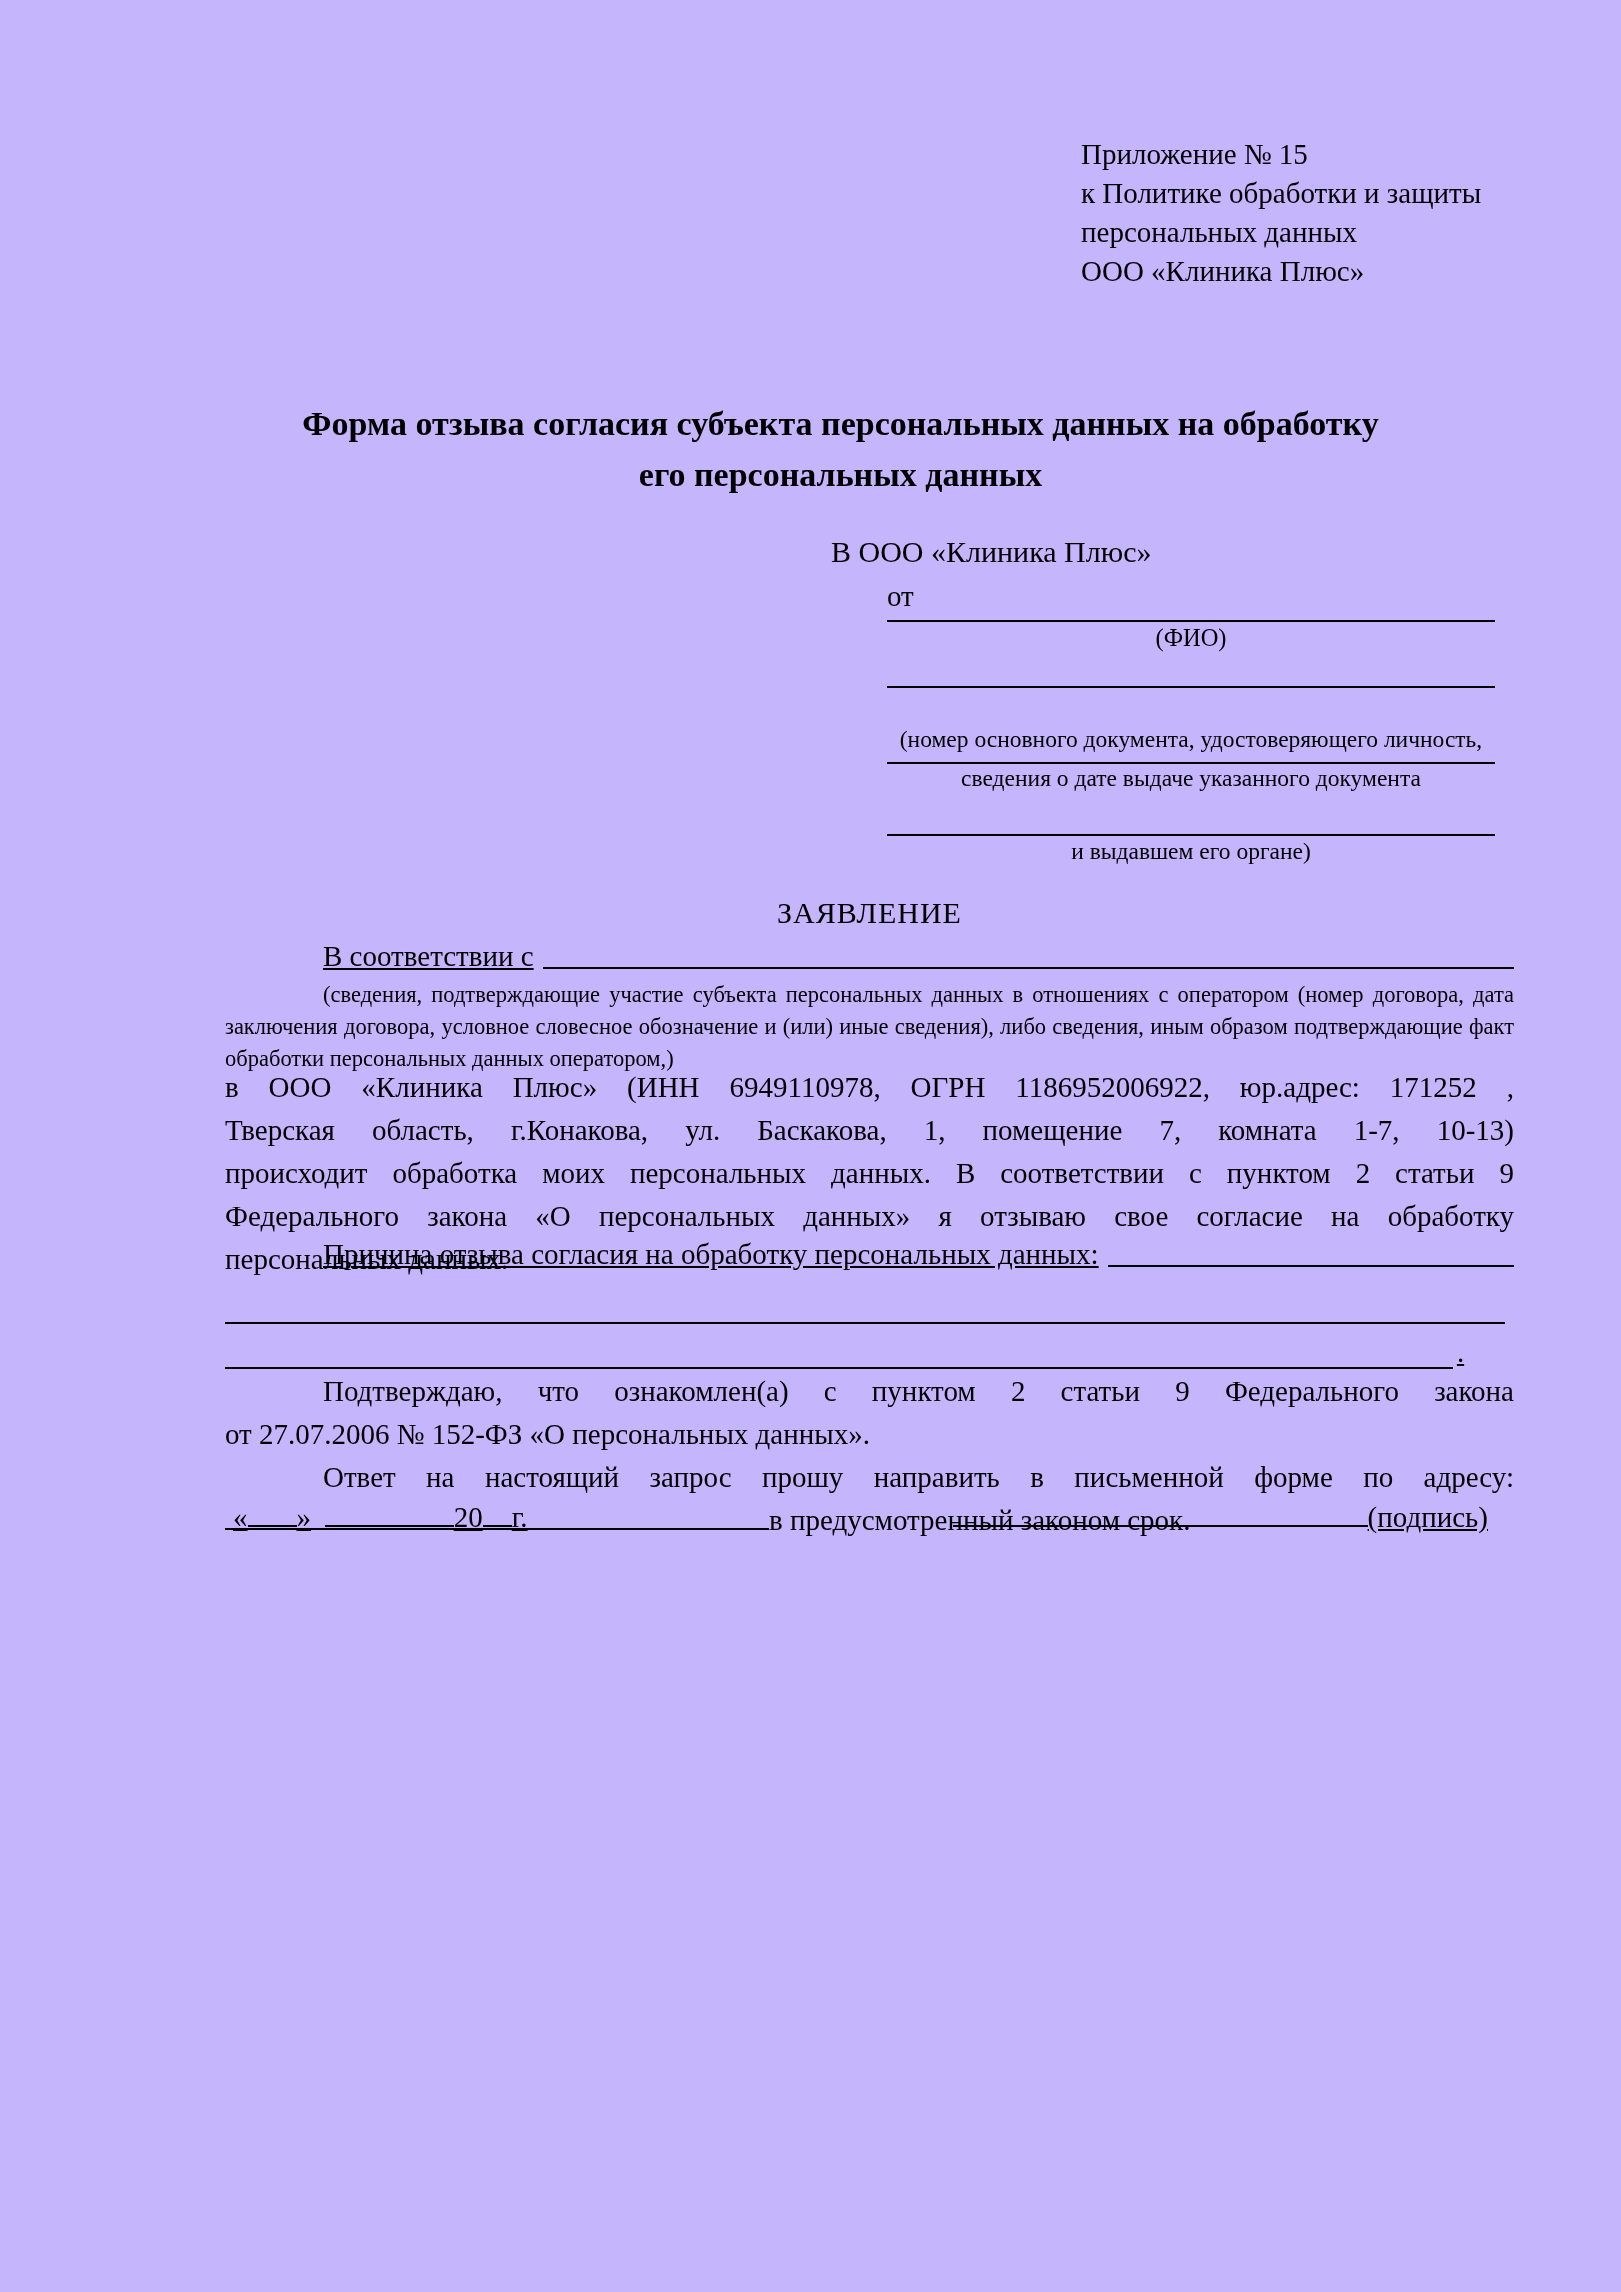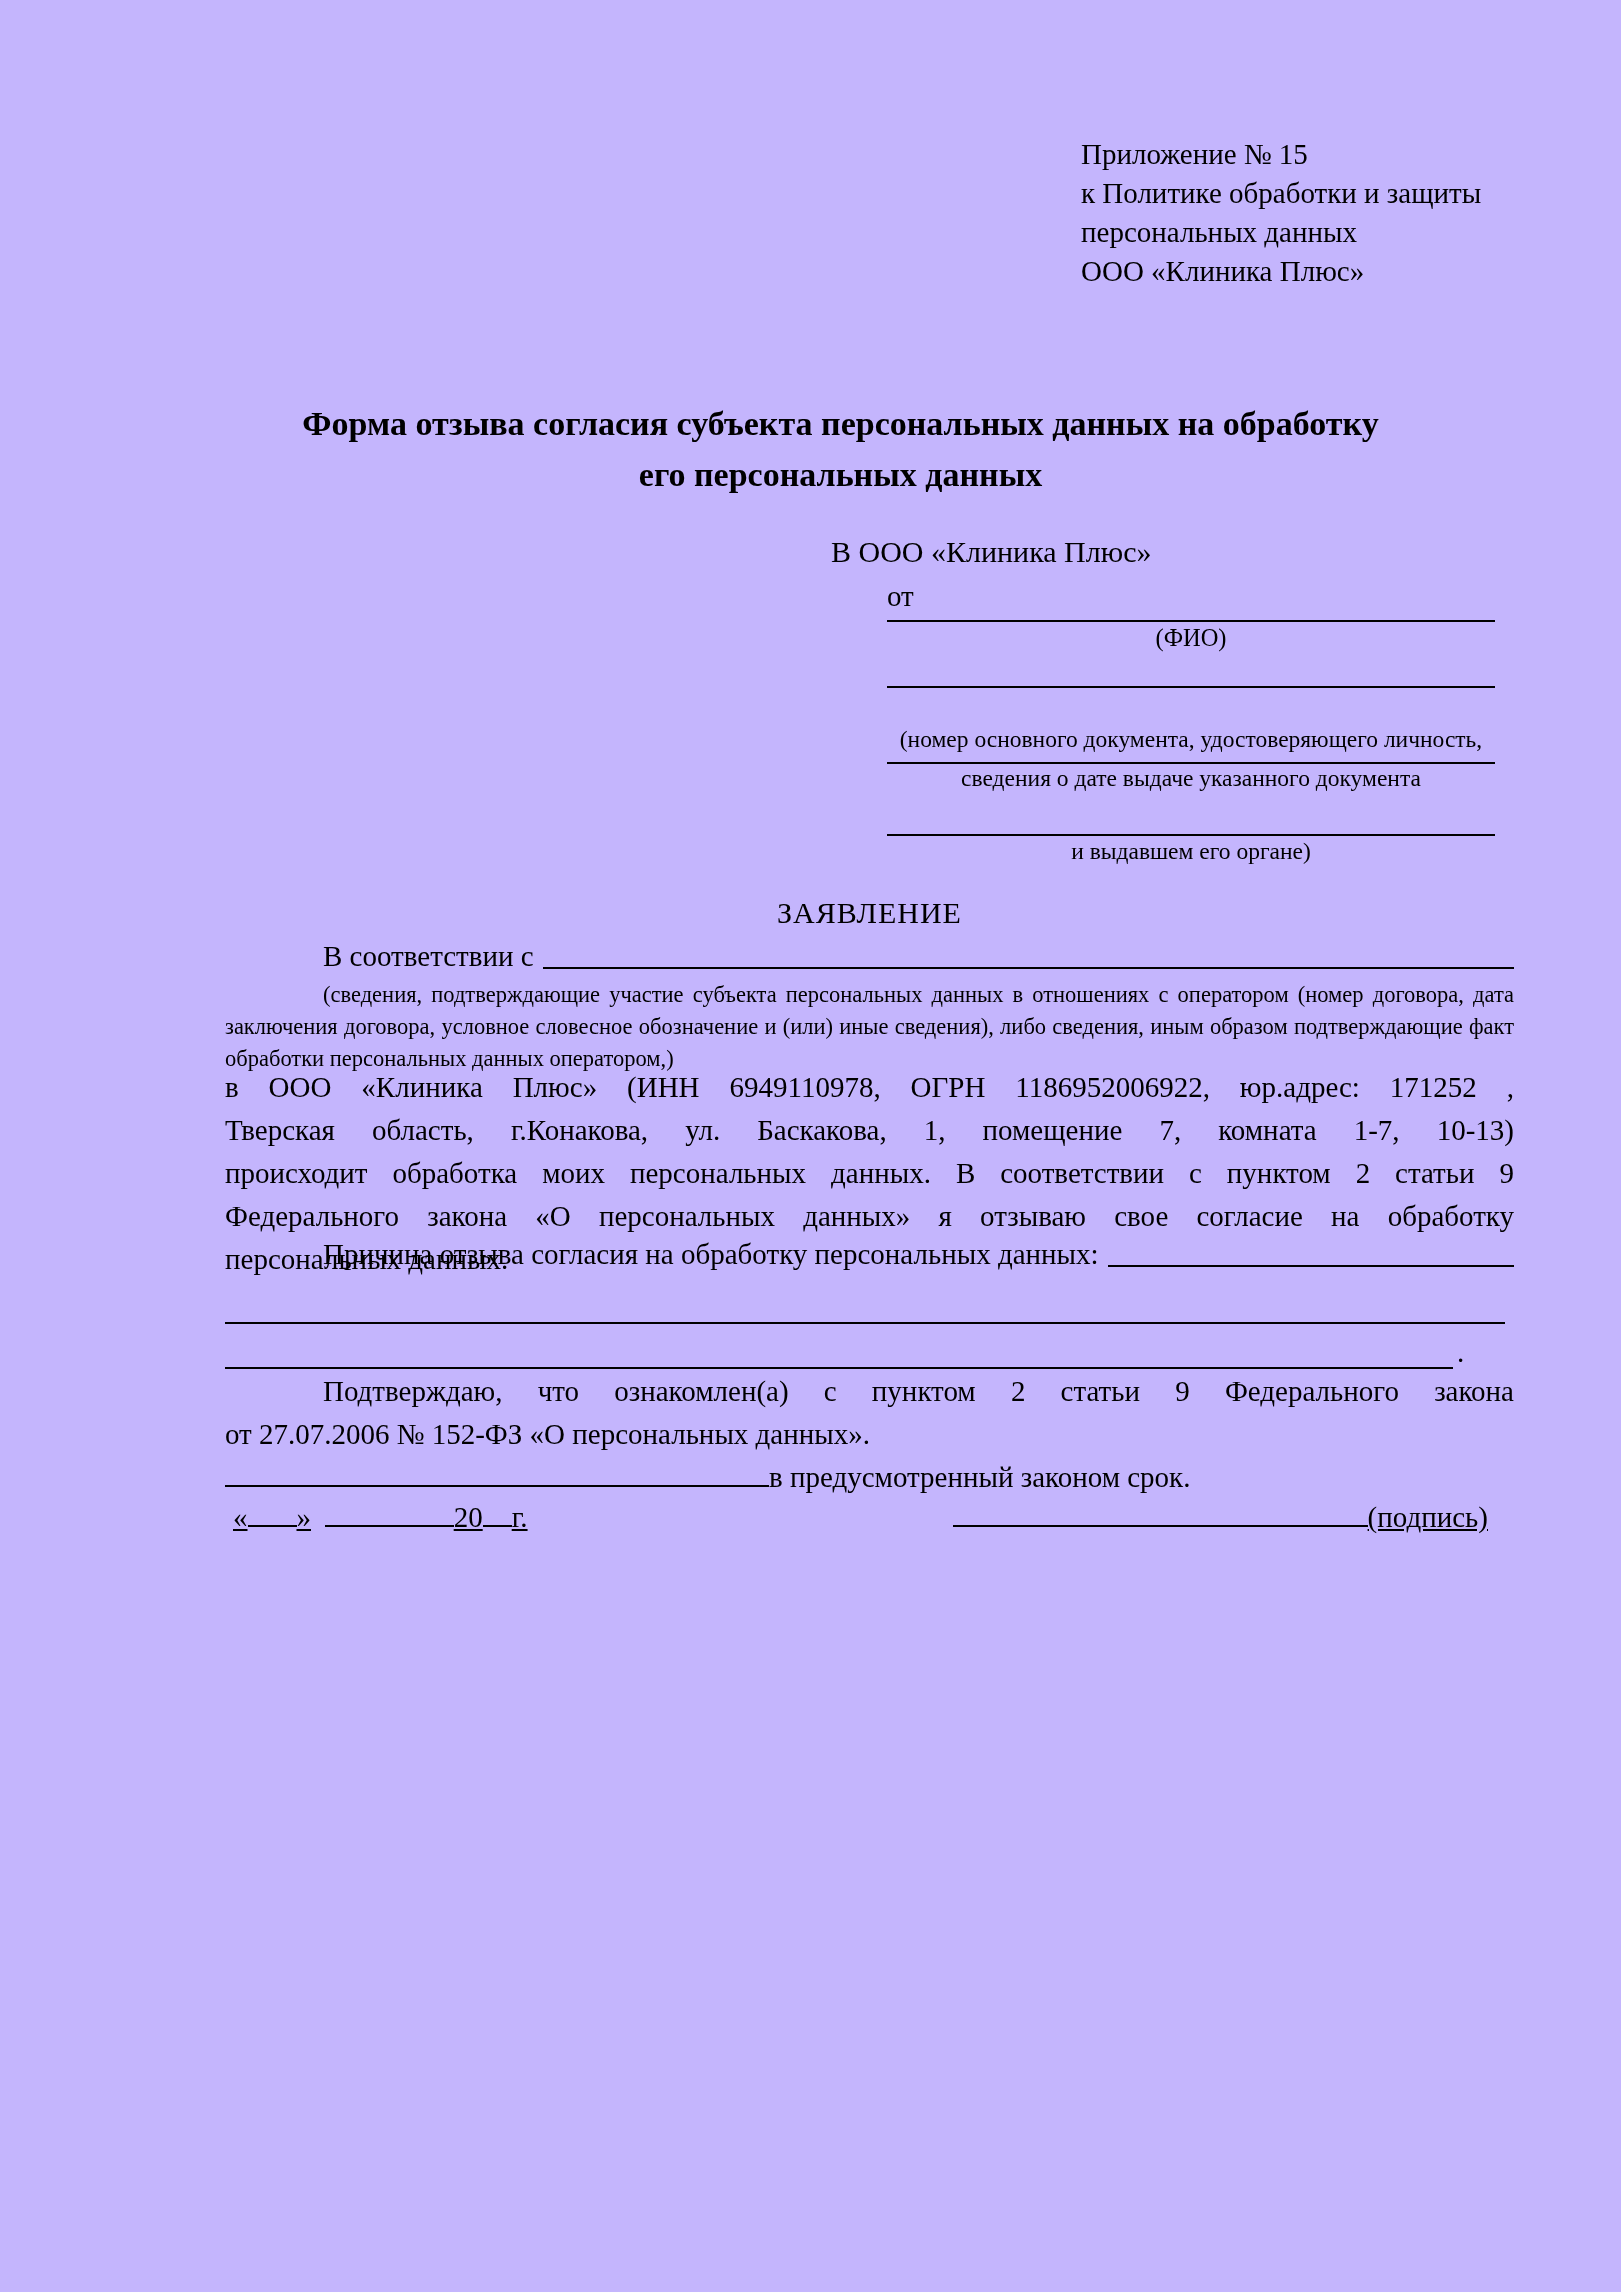--- a/index.html
+++ b/index.html
@@ -17,21 +17,21 @@
   
   .title{left:164px;top:398px;width:1353px;text-align:center;font-weight:bold;font-size:34px;line-height:51px;}
   
   .to-line{left:831px;top:535px;font-size:30px;white-space:nowrap;}
   .from-line{left:887px;top:580px;font-size:29px;}
   .rule{left:887px;width:608px;border-top:2.9px solid #000;height:0;}
   .rule-cap{left:887px;width:608px;text-align:center;font-size:23.5px;line-height:25.5px;}
   .cap-fio{font-size:24.5px;}
   
   .zayav{left:225px;top:896px;width:1289px;text-align:center;font-size:30px;letter-spacing:1px;}
-  .row-flex{display:flex;align-items:flex-end;}
+  .row-flex{display:flex;align-items:flex-end;text-decoration:underline;}
   .accord{left:225px;top:940px;width:1289px;font-size:29px;}
   .accord .txt{padding-left:98px;white-space:nowrap;}
   .fill{flex:1 1 auto;border-bottom:2.9px solid #000;margin-bottom:3.9px;margin-left:9.8px;}
   .fine{left:225px;top:979px;width:1289px;font-size:22.5px;line-height:32px;}
   .jl{text-align:justify;text-align-last:justify;}
   .ind{text-indent:98px;}
   .body-par{left:225px;top:1066px;width:1289px;font-size:29px;line-height:43px;font-family:Liberation Serif, serif;}
   .reason{left:225px;top:1238px;width:1289px;font-size:29px;}
   .reason .txt{padding-left:98px;white-space:nowrap;}
   .rule-wide{left:225px;top:1322px;width:1280px;border-top:2.9px solid #000;height:0;}
@@ -109,20 +109,21 @@
 
   <div class="abs rule-wide"></div>
   <div class="abs rule2-row row-flex">
     <span class="blank"></span>
     <span class="dot">.</span>
   </div>
 
   <div class="abs closing">
     <div class="jl ind">Подтверждаю, что ознакомлен(а) с пунктом 2 статьи 9 Федерального закона</div>
     <div>от 27.07.2006 № 152-ФЗ «О персональных данных».</div>
+    <div class="jl ind">Ответ на настоящий запрос прошу направить в письменной форме по адресу:</div>
     <div>
       <span class="reply-blank"></span><span>в предусмотренный законом срок.</span>
     </div>
   </div>
 
   <div class="abs footer">
     <span class="grp">
       <span>«</span><span class="b b-day"></span><span>»</span><span class="b b-month"></span><span>20</span><span class="b b-year"></span><span>г.</span>
     </span>
     <span class="grp">

